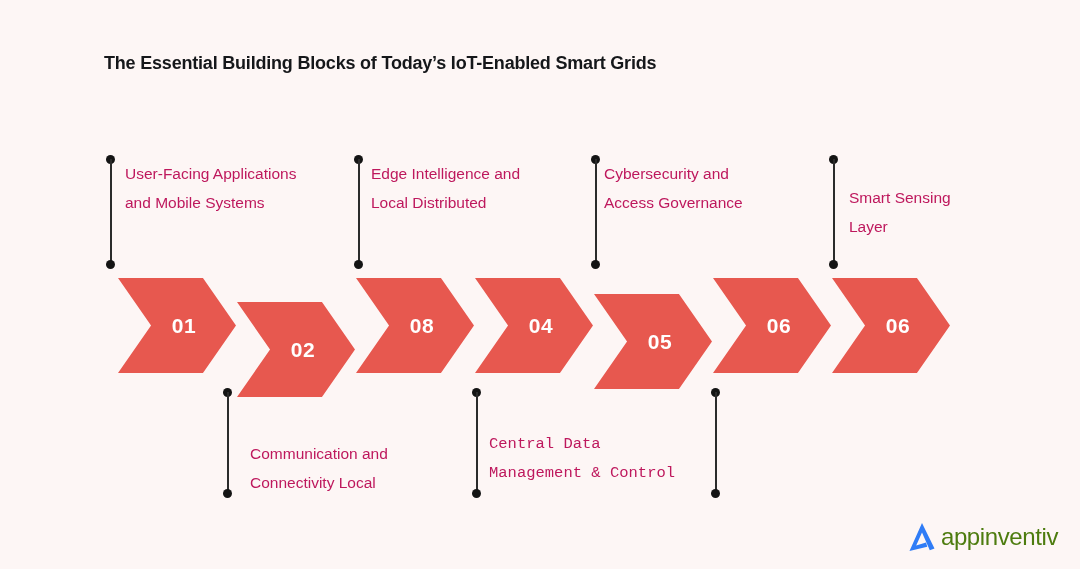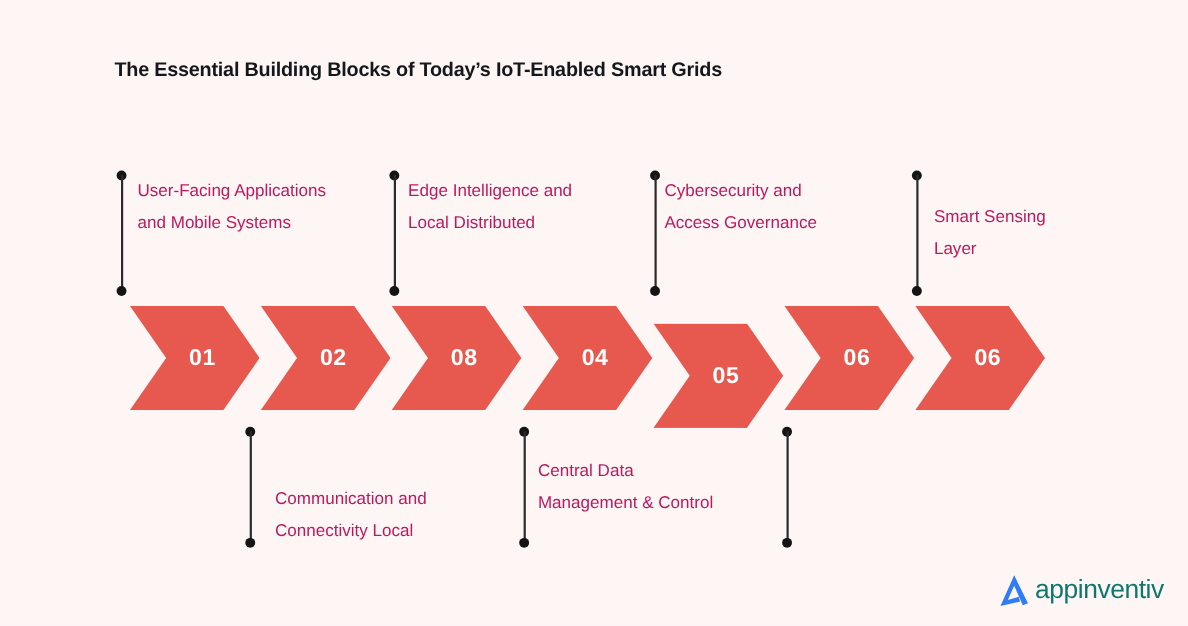--- a/index.html
+++ b/index.html
@@ -99,21 +99,21 @@
     position: absolute;
     right: 22px;
     bottom: 17px;
     display: flex;
     align-items: center;
     gap: 4px;
   }
   .logo-mark { display: block; }
   .logo-text {
     font-size: 24px;
-    color: #0f766e;
+    color: #4d7c0f;
     letter-spacing: -0.4px;
     font-weight: 400;
   }
 </style>
 </head>
 <body>
 
 <div id="canvas">
 
   <div class="title">The Essential Building Blocks of Today’s IoT-Enabled Smart Grids</div>
@@ -145,21 +145,21 @@
 Local Distributed</div>
   <div class="label" style="left:604px; top:159px; width:215px;">Cybersecurity and
 Access Governance</div>
   <div class="label" style="left:849px; top:159px; width:180px;margin-top:24px;">Smart Sensing
 Layer</div>
 
   <div class="chev-row">
     <div class="chev" style="left:0px;">
       <span class="num">01</span>
     </div>
-    <div class="chev" style="left:119px;">
+    <div class="chev" style="left:119px;margin-top:24px;">
       <span class="num">02</span>
     </div>
     <div class="chev" style="left:238px;">
       <span class="num">08</span>
     </div>
     <div class="chev" style="left:357px;">
       <span class="num">04</span>
     </div>
     <div class="chev" style="left:476px;margin-top:16px;">
       <span class="num">05</span>
@@ -183,21 +183,21 @@
     <span class="dot bottom"></span>
   </div>
   <div class="connector" style="left:711px; top:388px; height:110px;">
     <span class="dot top"></span>
     <span class="stem"></span>
     <span class="dot bottom"></span>
   </div>
 
   <div class="label" style="left:250px; top:439px; width:220px;">Communication and
 Connectivity Local</div>
-  <div class="label" style="left:489px; top:414px; width:215px;">Central Data
+  <div class="label" style="left:489px; top:430px; width:215px;font-family:Liberation Mono, monospace;">Central Data
 Management &amp; Control</div>
 
   <div class="logo">
     <svg class="logo-mark" width="30" height="31" viewBox="0 0 30 31">
       <path d="M15 2 L27.5 27.5 L22.8 29.2 L15 11.5 L9.2 24.5 L19 21.5 L20.3 25.8 L2.5 30 Z" fill="#2f7cf6"></path>
     </svg>
     <span class="logo-text">appinventiv</span>
   </div>
 
 </div>

